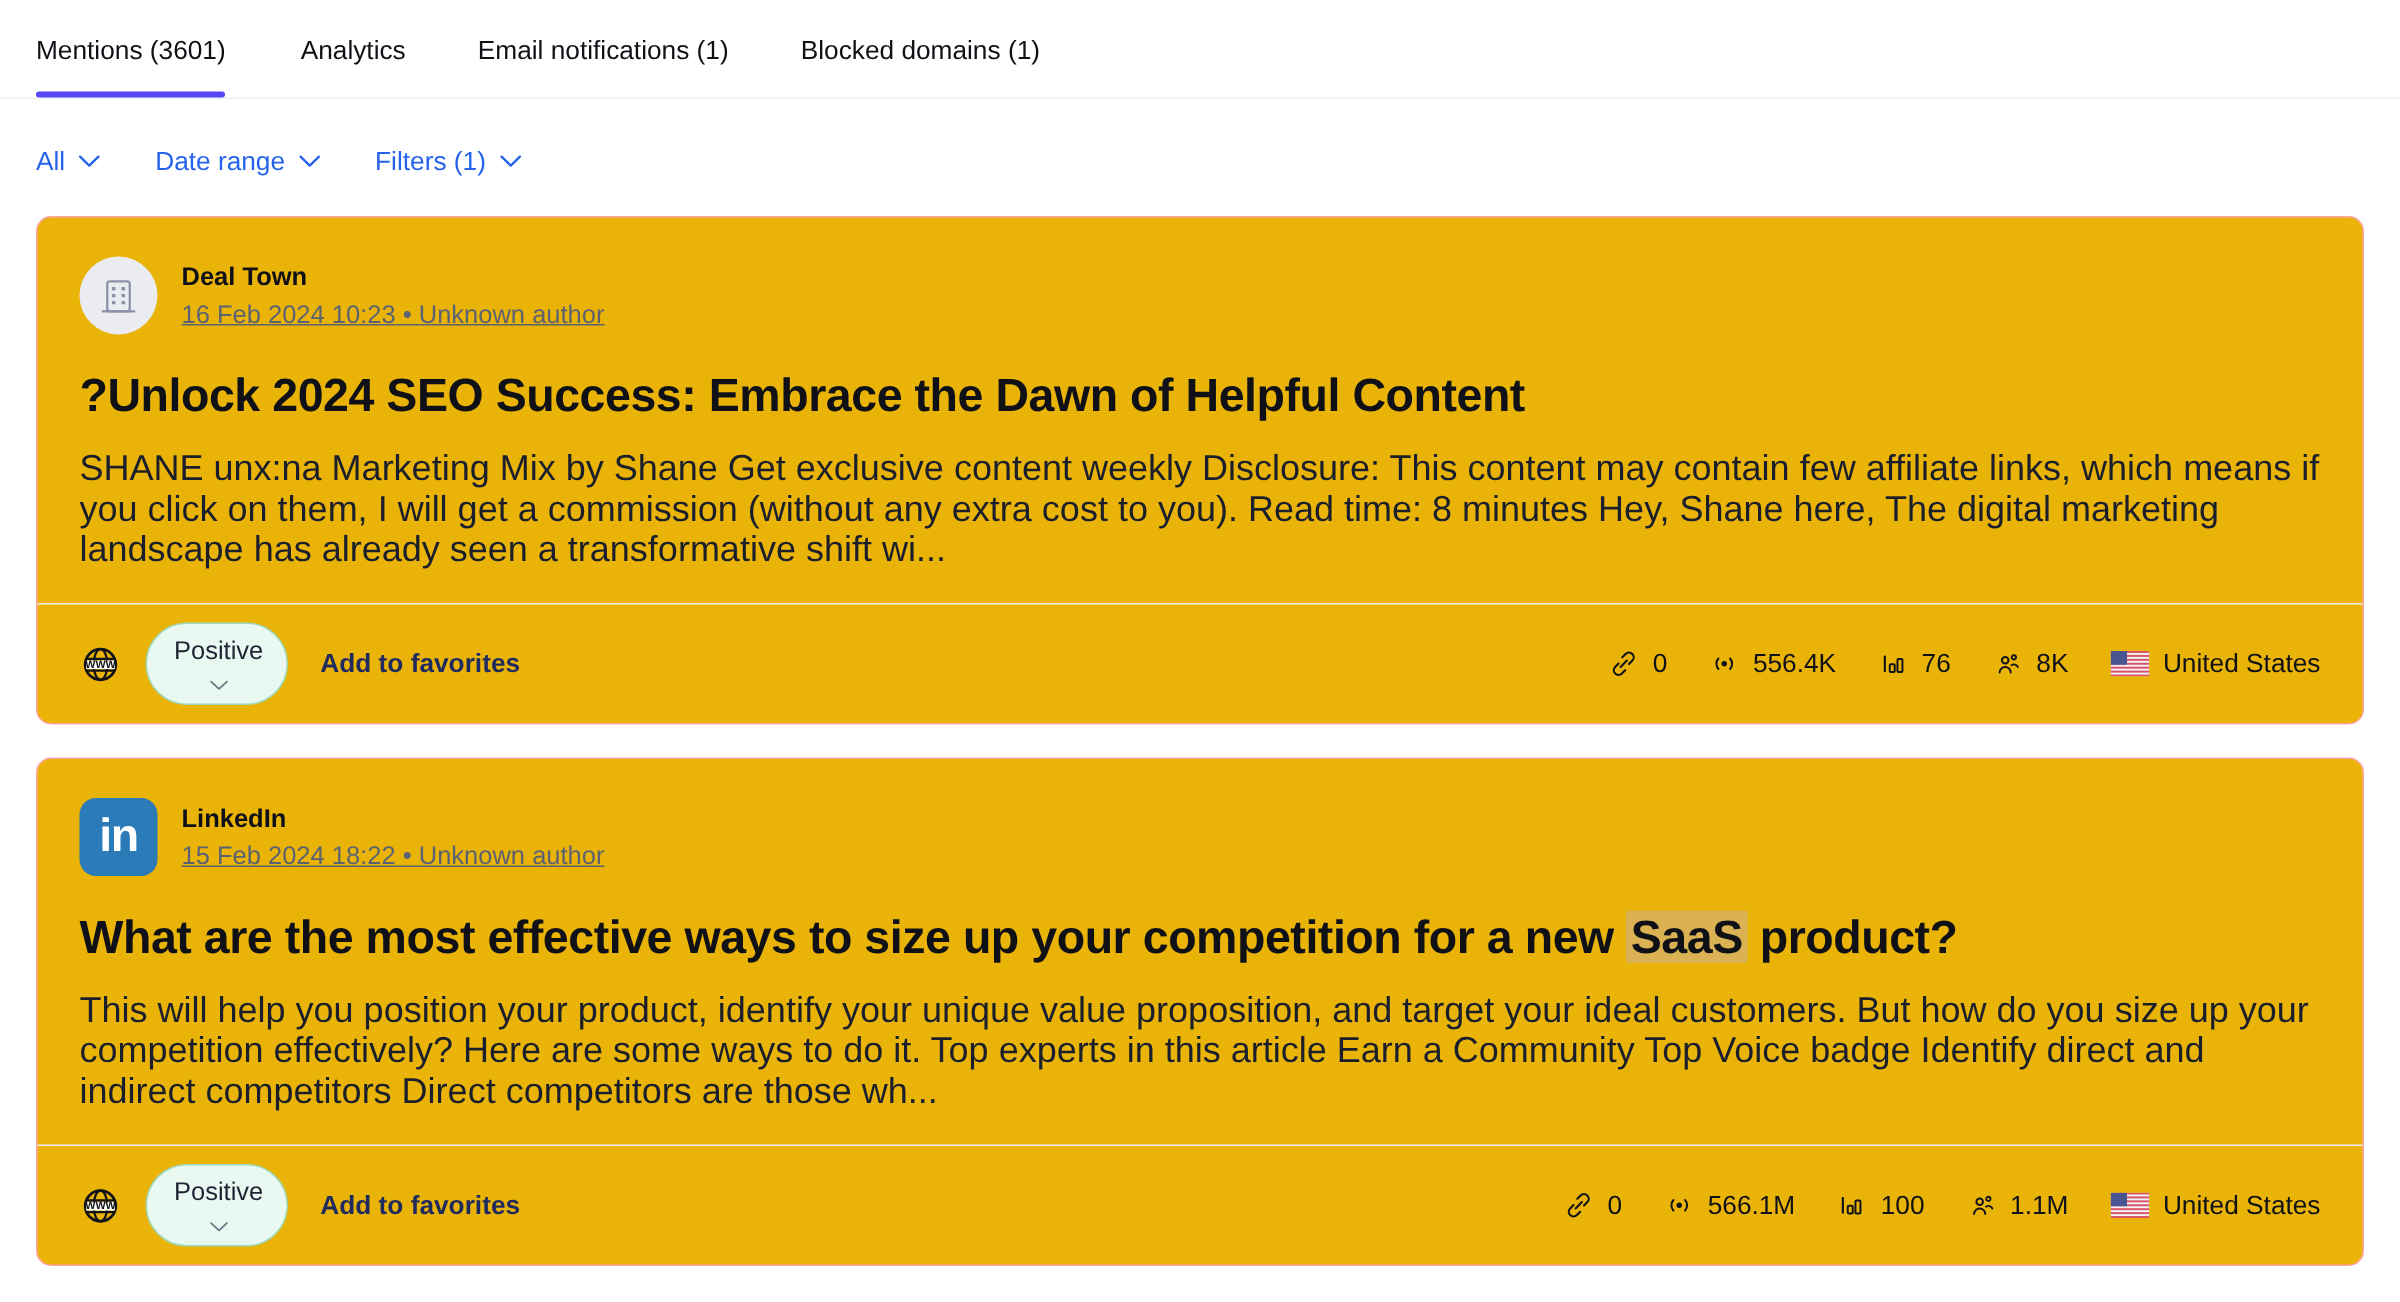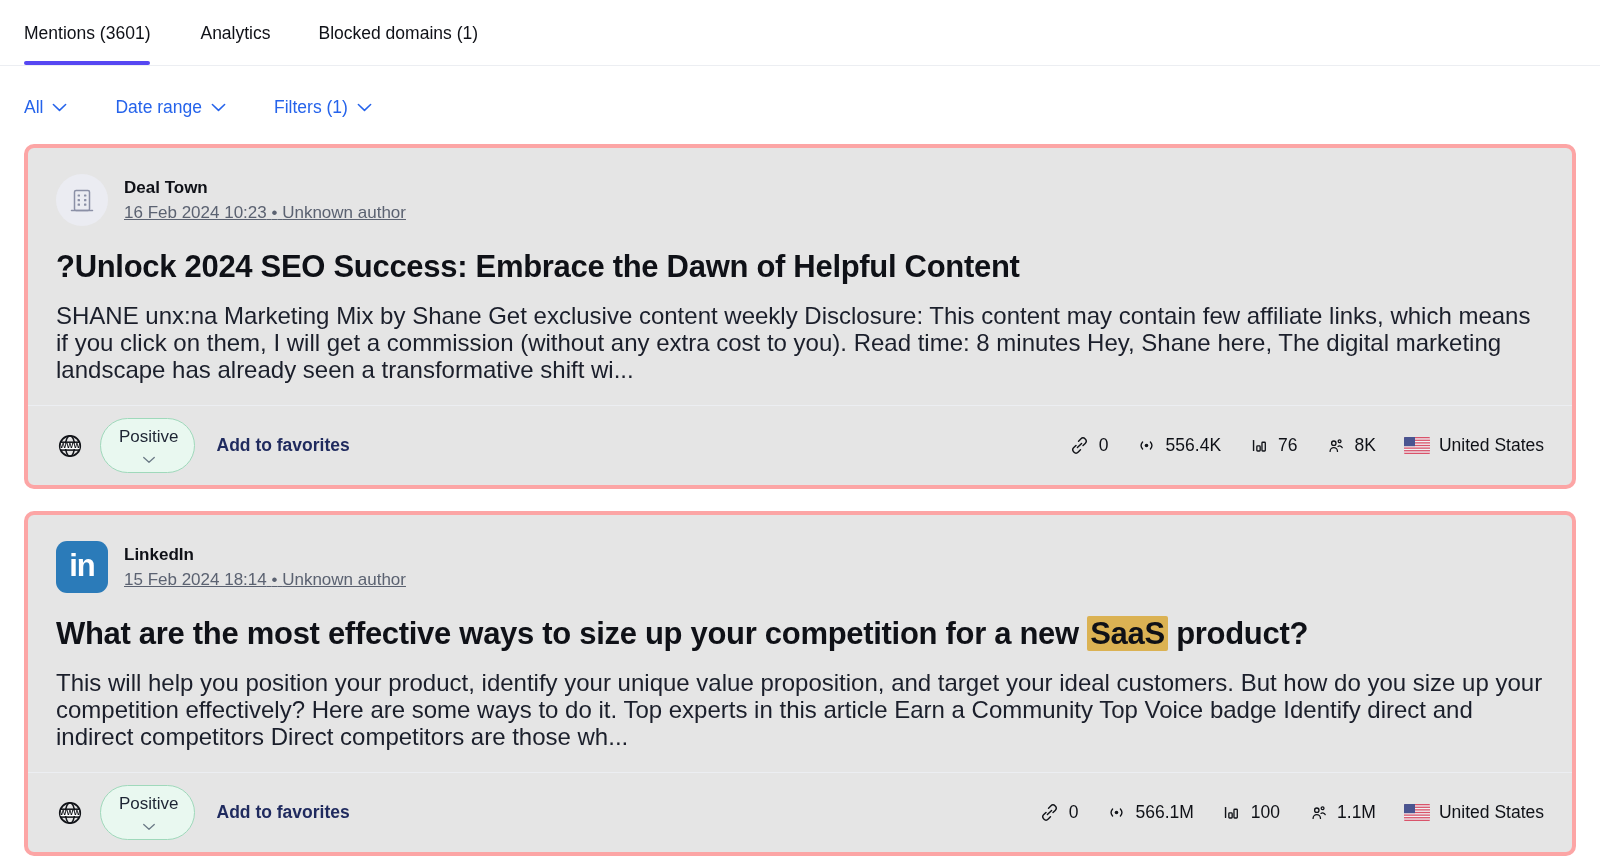--- a/index.html
+++ b/index.html
@@ -49,21 +49,21 @@
     height: 4px;
     border-radius: 2px;
     background: #5647f2;
     z-index: 2;
   }
 
   
   .filterbar {
     display: flex;
     align-items: center;
-    gap: 48px;
+    gap: 36px;
     padding: 30px 0 26px 24px;
   }
   .filter {
     display: inline-flex;
     align-items: center;
     gap: 9px;
     color: #2563eb;
     font-size: 17.5px;
     line-height: 22px;
     cursor: pointer;
@@ -75,23 +75,23 @@
   .chev svg { display: block; }
 
   
   .cards {
     padding: 0 24px;
     display: flex;
     flex-direction: column;
     gap: 22px;
   }
   .card {
-    border: 4px solid #fca5a5;
+    border: 1px solid #fca5a5;
     border-radius: 10px;
-    background: #e5e5e5;
+    background: #eab308;
   }
   .card-body { padding: 26px 28px 22px 28px; }
 
   .src-row { display: flex; align-items: center; gap: 16px; }
 
   .avatar {
     width: 52px; height: 52px;
     border-radius: 50%;
     background: #ebecf2;
     display: flex; align-items: center; justify-content: center;
@@ -182,20 +182,21 @@
     border-radius: 1px;
     overflow: hidden;
   }
 </style>
 </head>
 <body>
 
 <div class="tabbar">
   <button class="tab active">Mentions (3601)</button>
   <button class="tab">Analytics</button>
+  <button class="tab">Email notifications (1)</button>
   <button class="tab">Blocked domains (1)</button>
 </div>
 
 <div class="filterbar">
   <button class="filter">
     <span>All</span>
     <span class="chev">
       <svg viewBox="0 0 16 10" width="15" height="9">
           <path d="M1.2 1.6 L8 8.2 L14.8 1.6" fill="none" stroke="#2563eb" stroke-width="1.7" stroke-linecap="round" stroke-linejoin="round"></path>
         </svg>
@@ -346,21 +347,21 @@
 
   <div class="card">
     <div class="card-body">
       <div class="src-row">
         <div class="avatar linkedin">
           <span class="li-badge">in</span>
         </div>
         <div class="src-meta">
           <div class="src-name">LinkedIn</div>
           <div class="src-sub">
-            <span>15 Feb 2024 18:14</span>
+            <span>15 Feb 2024 18:22</span>
             <span>•</span>
             <span>Unknown author</span>
           </div>
         </div>
       </div>
 
       <div class="post-title"><span>What are the most effective ways to size up your competition for a new </span><span class="hl">SaaS</span><span> product?</span></div>
 
       <div class="post-snippet">This will help you position your product, identify your unique value proposition, and target your ideal customers. But how do you size up your competition effectively? Here are some ways to do it. Top experts in this article Earn a Community Top Voice badge Identify direct and indirect competitors Direct competitors are those wh...</div>
     </div>

